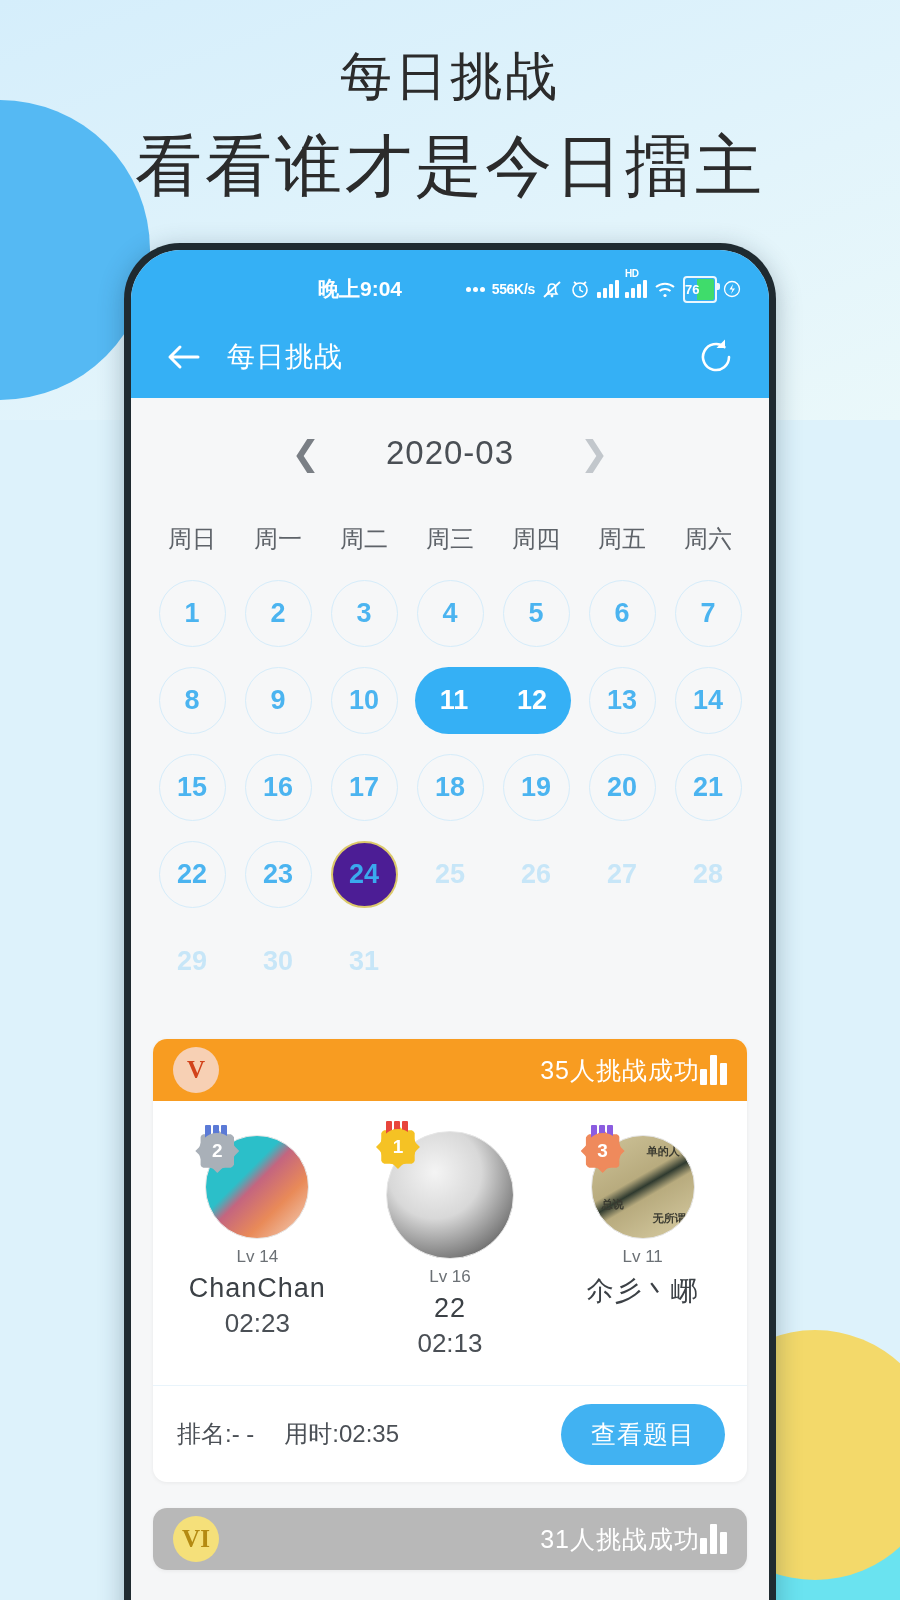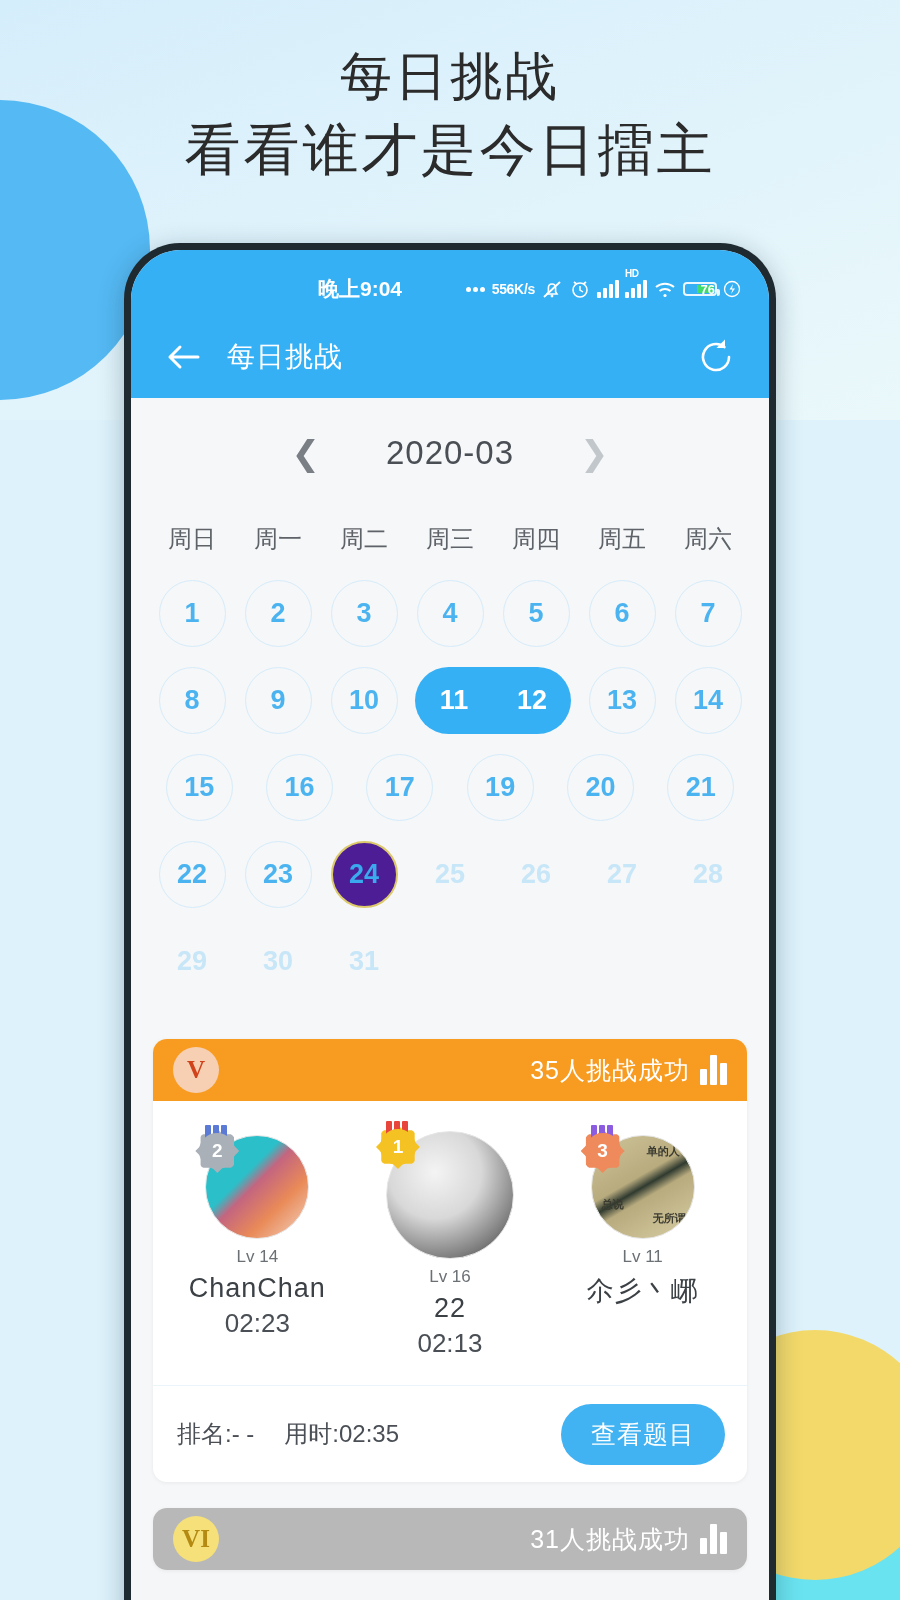--- a/index.html
+++ b/index.html
@@ -50,25 +50,25 @@
     color: #2b2b2b;
     z-index: 5;
   }
   .headline-line1 {
     font-size: 52px;
     line-height: 68px;
     letter-spacing: 3px;
     font-weight: 400;
   }
   .headline-line2 {
-    font-size: 56px;
+    font-size: 67px;
     line-height: 72px;
     letter-spacing: 3px;
     font-weight: 400;
-    margin-top: 4px;
+    margin-top: 20px;
   }
 
   
   .phone {
     position: absolute;
     left: 124px; top: 243px;
     width: 652px; height: 1400px;
     border-radius: 56px 56px 0 0;
     background: #1f2a30;
     padding: 7px 7px 0 7px;
@@ -117,25 +117,25 @@
   .sb-bars i:nth-child(1) { height: 6px; }
   .sb-bars i:nth-child(2) { height: 10px; }
   .sb-bars i:nth-child(3) { height: 14px; }
   .sb-bars i:nth-child(4) { height: 18px; }
   .sb-hd { position: relative; display: flex; align-items: flex-end; }
   .sb-hd-label {
     position: absolute; top: -12px; left: 0;
     font-size: 10px; font-weight: bold; letter-spacing: -0.5px;
   }
   .sb-batt {
-    width: 34px; height: 14px;
+    width: 34px; height: 27px;
     border: 2px solid rgba(255,255,255,0.9);
     border-radius: 4px;
     position: relative;
-    display: flex; align-items: center; justify-content: flex-end;
+    display: flex; align-items: center; justify-content: flex-start;
   }
   .sb-batt:after {
     content: ""; position: absolute; right: -5px; top: 5px;
     width: 3px; height: 7px; background: rgba(255,255,255,0.9);
     border-radius: 0 2px 2px 0;
   }
   .sb-batt-fill {
     position: absolute; right: 1px; top: 1px; bottom: 1px;
     width: 58%; background: #3fdc6b; border-radius: 0 2px 2px 0;
   }
@@ -258,21 +258,21 @@
     content: ""; position: absolute; top: -3px;
     width: 14px; height: 14px;
     transform: rotate(45deg);
     background: inherit;
     z-index: -1;
   }
   .rosette:before { left: -3px; }
   .rosette:after { right: -3px; }
   .card-head-right {
     position: absolute; right: 20px;
-    display: flex; align-items: center; gap: 10px; text-align: center;
+    display: flex; align-items: center; gap: 0; text-align: center;
   }
   .card-head-text { color: #fff; font-size: 25px; letter-spacing: 1px; }
   .barchart { display: flex; align-items: flex-end; gap: 3px; height: 30px; }
   .barchart i { width: 7px; background: #fff; display: block; border-radius: 1px; }
   .barchart i:nth-child(1) { height: 16px; }
   .barchart i:nth-child(2) { height: 30px; }
   .barchart i:nth-child(3) { height: 22px; }
 
   .podium {
     display: flex;
@@ -531,20 +531,23 @@
               <div class="cal-cell">
                 <div class="daycircle">15</div>
               </div>
               <div class="cal-cell">
                 <div class="daycircle">16</div>
               </div>
               <div class="cal-cell">
                 <div class="daycircle">17</div>
               </div>
               <div class="cal-cell">
+                <div class="daycircle">18</div>
+              </div>
+              <div class="cal-cell">
                 <div class="daycircle">19</div>
               </div>
               <div class="cal-cell">
                 <div class="daycircle">20</div>
               </div>
               <div class="cal-cell">
                 <div class="daycircle">21</div>
               </div>
             </div>
             <div class="cal-row">

